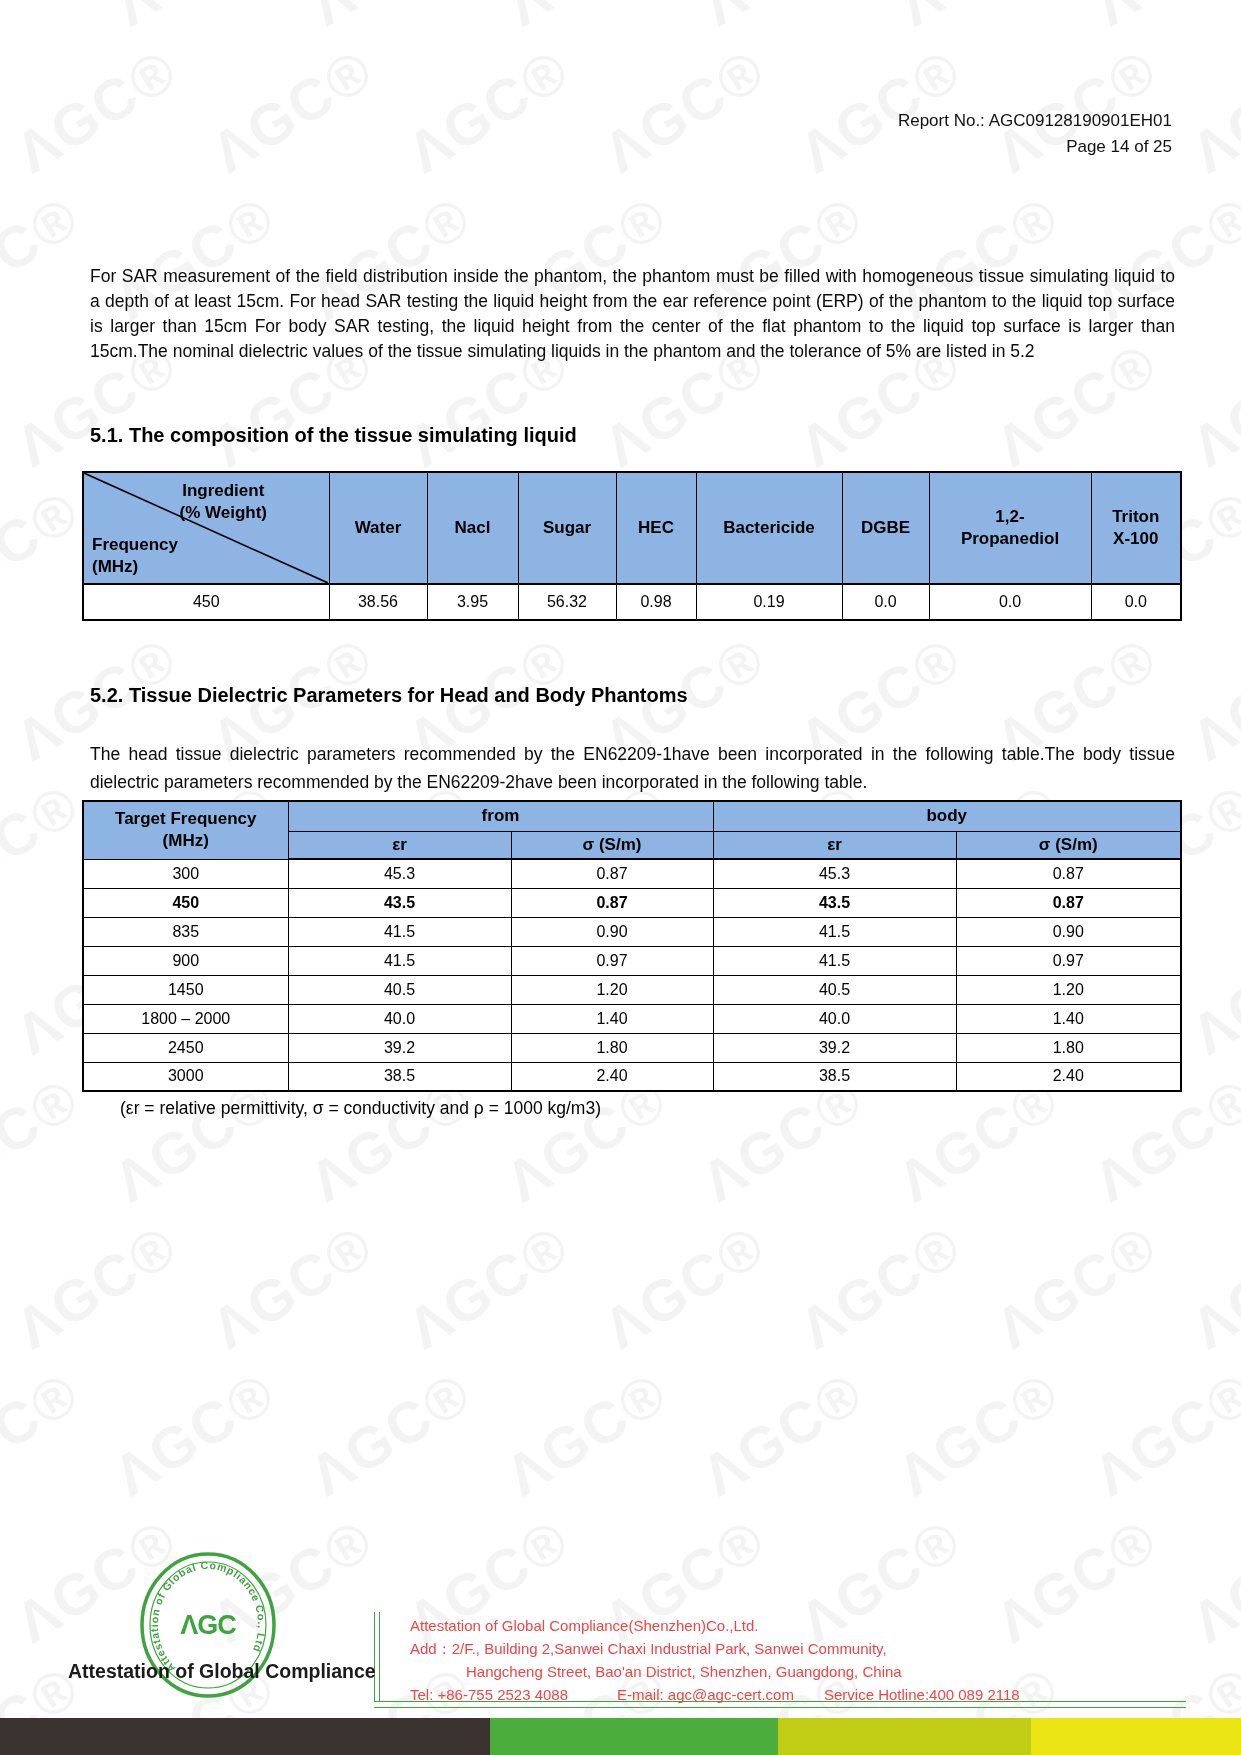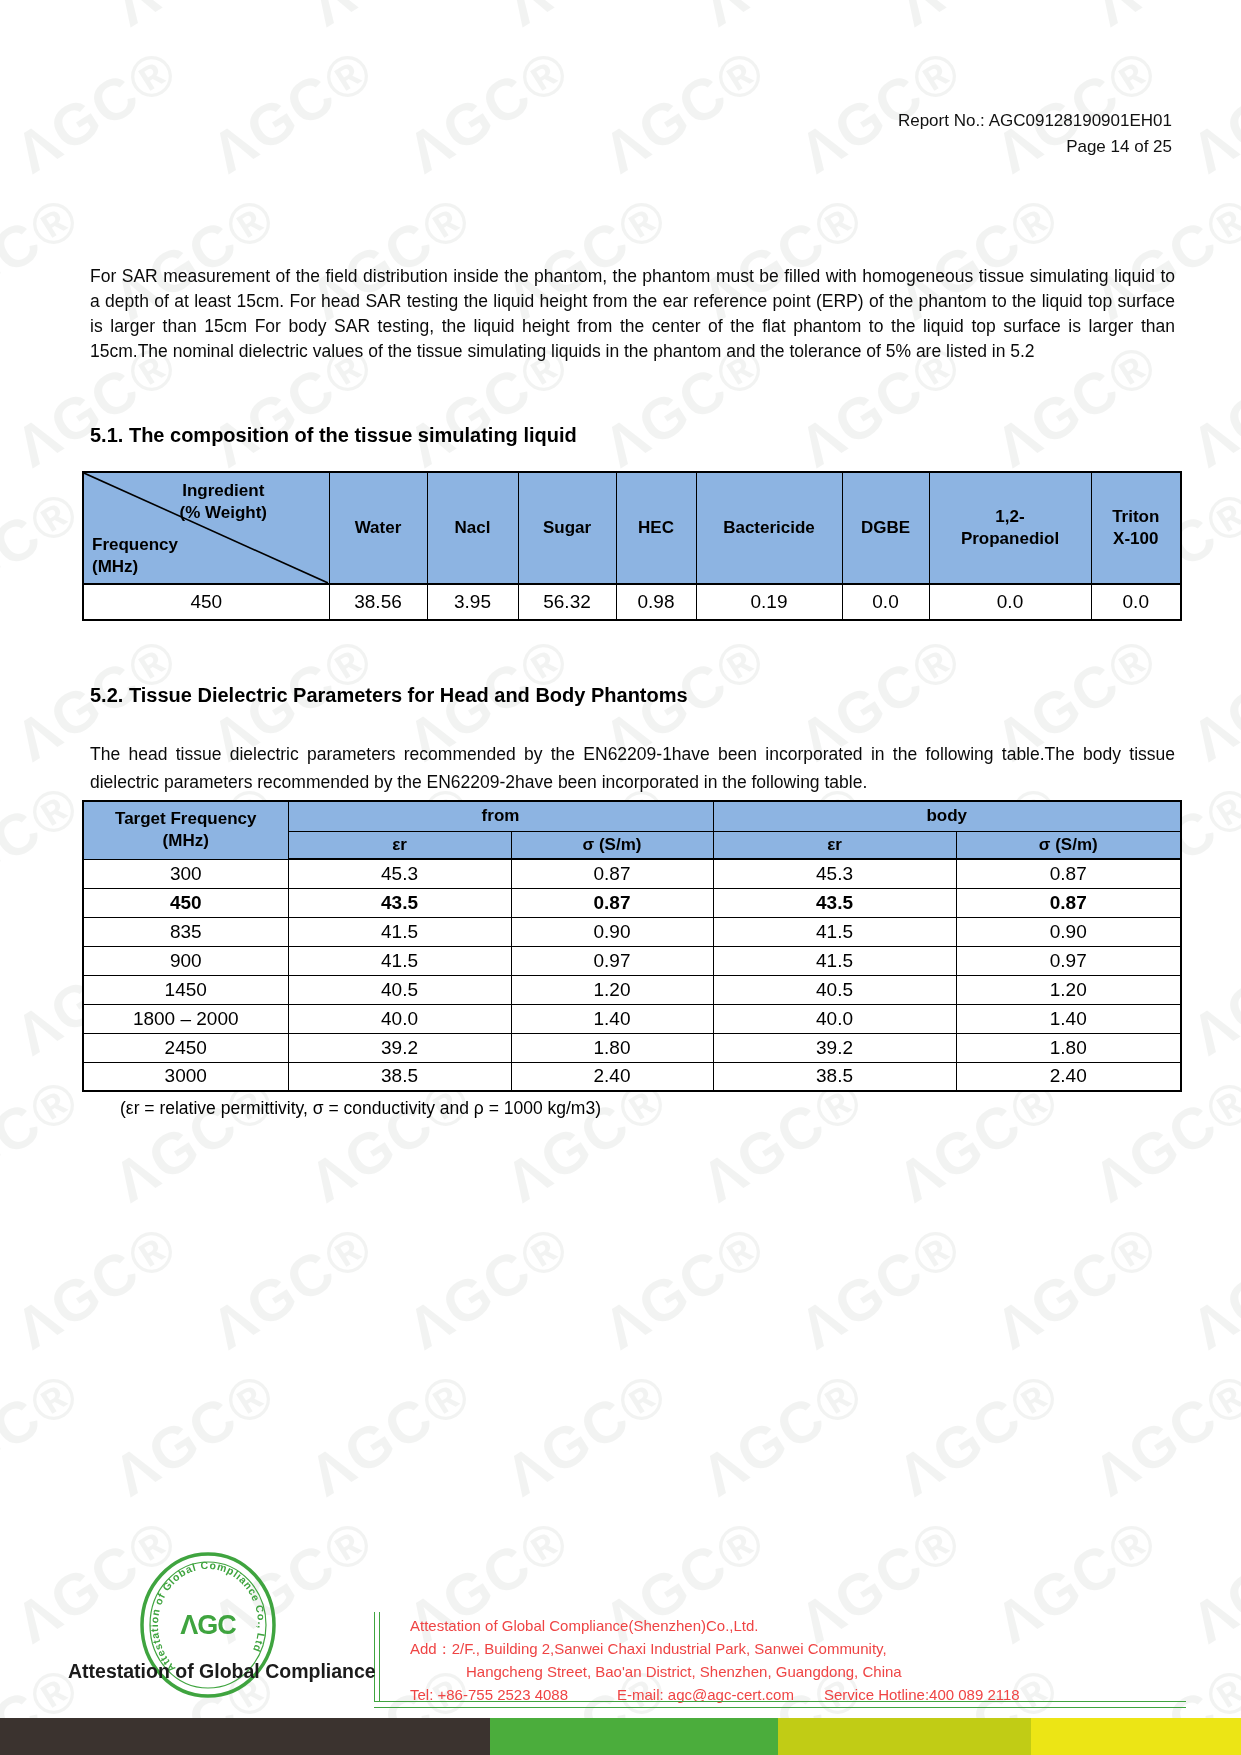--- a/index.html
+++ b/index.html
@@ -19,21 +19,21 @@
   .h-sub{position:absolute;left:90px;font-size:20px;font-weight:bold;margin:0;}
   .h-51{top:424px;} .h-52{top:684px;}
   .para{position:absolute;left:90px;width:1085px;text-align:justify;font-size:17.5px;color:#0a0a0a;}
   .para1{top:246px;line-height:25px;}
   .para2{top:722px;line-height:28px;}
   .note{position:absolute;left:120px;top:1098px;font-size:17.5px;}
   
   table{border-collapse:collapse;background:#fff;table-layout:fixed;border:2px solid #000;}
   th,td{border:1px solid #000;text-align:center;padding:0 2px;overflow:hidden;}
   th{background:#8DB4E2;font-size:17px;font-weight:bold;white-space:pre-line;line-height:22px;}
-  td{font-size:19px;}
+  td{font-size:16px;}
   .table1{position:absolute;left:82px;top:471px;}
   .table1 thead tr{height:112px;}
   .table1 tbody tr{height:36px;}
   .table1 thead th{border-bottom:2px solid #000;}
   .corner{position:relative;padding:0;}
   .corner svg{position:absolute;left:0;top:0;}
   .corner .ct{position:absolute;top:7px;left:40px;right:6px;text-align:center;}
   .corner .cb{position:absolute;bottom:5px;left:8px;text-align:left;}
   .table2{position:absolute;left:82px;top:800px;}
   .table2 .group-row{height:30px;}

